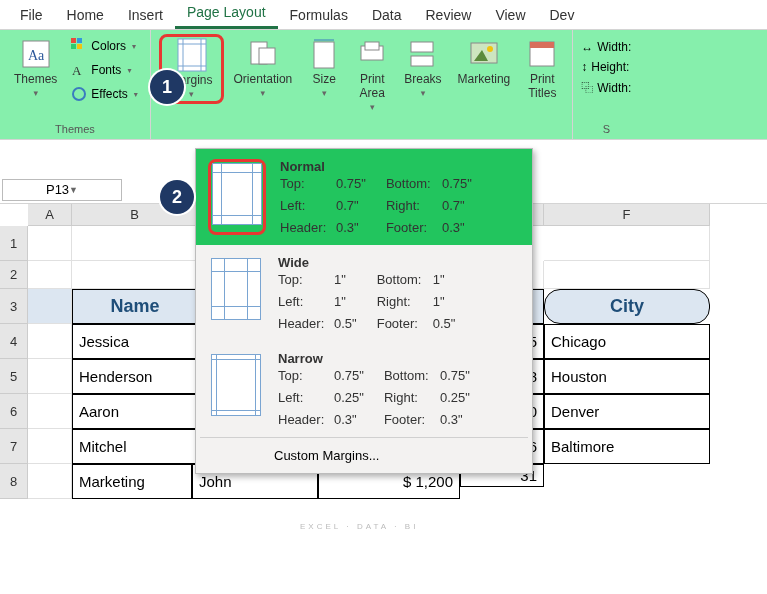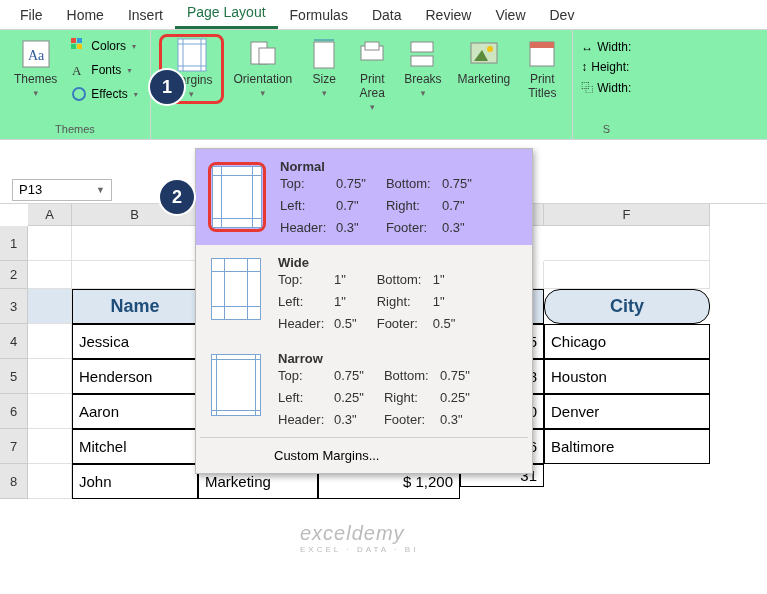--- a/index.html
+++ b/index.html
@@ -24,39 +24,39 @@
 
 .icon-box { width: 32px; height: 32px; display: flex; align-items: center; justify-content: center; }
 .size-row { display:flex; align-items:center; gap:4px; font-size:12px; padding:2px 0;}
 
 
 .hl-red { border: 3px solid #e83832; border-radius: 8px; }
 .badge { position: absolute; width: 34px; height: 34px; border-radius: 50%; background: #1f3864; color: #fff; font-weight: bold; font-size: 18px; display: flex; align-items: center; justify-content: center; box-shadow: 0 0 0 2px #fff; z-index: 50; }
 
 
 .fbar { display: flex; align-items: center; height: 28px; border-bottom: 1px solid #d4d4d4; margin-top: 36px; }
-.namebox { width: 100px; height: 22px; border: 1px solid #bbb; margin-left: 12px; padding: 0 6px; display: flex; align-items: center; justify-content: space-between; font-size: 13px; }
+.namebox { width: 120px; height: 22px; border: 1px solid #bbb; margin-left: 2px; padding: 0 6px; display: flex; align-items: center; justify-content: center; font-size: 13px; }
 .namebox .dd { font-size: 9px; color: #666; }
 
 
 .grid { position: relative; }
 .colheads { display: flex; margin-left: 28px; }
 .colhead { background: #e6e6e6; border-right: 1px solid #ccc; border-bottom: 1px solid #ccc; text-align: center; font-size: 13px; color: #333; height: 22px; line-height: 22px; }
 .rowhead { width: 28px; background: #e6e6e6; border-right: 1px solid #ccc; border-bottom: 1px solid #ccc; text-align: center; font-size: 13px; color: #333; display: flex; align-items: center; justify-content: center; }
 .row { display: flex; }
 .cell { border-right: 1px solid #e0e0e0; border-bottom: 1px solid #e0e0e0; padding: 0 6px; display: flex; align-items: center; font-size: 15px; height: 35px; }
 .thead .cell { background: #dce6f1; color: #1f4e79; font-weight: bold; font-size: 18px; justify-content: center; border: 1.5px solid #000; }
 .tbody .cell { border: 1.5px solid #000; background: #fff; }
 .tbody .cell.num { justify-content: flex-end; }
 .cape-frag { background: #1f4e79; color: #fff; font-weight: bold; font-size: 20px; padding: 4px 10px; }
 
 
 .dropdown { position: absolute; left: 195px; top: 148px; width: 338px; background: #f3f2f1; border: 1px solid #bcbcbc; box-shadow: 2px 3px 6px rgba(0,0,0,.3); z-index: 40; }
 .dd-item { display: flex; gap: 14px; padding: 10px 12px; }
-.dd-item.sel { background: #c4b5fd; align-items: center; }
+.dd-item.sel { background: #22c55e; }
 .dd-icon { width: 50px; height: 62px; background: #fff; border: 1px solid #7aa5d2; position: relative; flex-shrink: 0; }
 .dd-icon::before, .dd-icon::after { content: ''; position: absolute; background: transparent; }
 .dd-text { flex: 1; font-size: 13px; color: #333; }
 .dd-text .title { font-weight: 600; margin-bottom: 2px; }
 .dd-cols { display: flex; gap: 20px; }
 .dd-col { display: flex; flex-direction: column; gap: 7px; }
 .dd-row2 { display: flex; gap: 6px; }
 .dd-row2 .lbl { width: 50px; }
 .dd-sep { height: 1px; background: #d0d0d0; margin: 0 4px; }
 .dd-custom { padding: 10px 14px 10px 78px; font-size: 13px; }
@@ -310,22 +310,22 @@
         <div class="cell" style="width: 44px; height: 35px; border-top: none; border-right: 1px solid rgb(224, 224, 224); border-bottom: 1px solid rgb(224, 224, 224); border-left: none; border-image: initial;"></div>
         <div class="cell" style="width: 126px; height: 35px;">Mitchel</div>
         <div class="cell" style="width: 120px; height: 35px;"></div>
         <div class="cell" style="width: 142px; height: 35px; justify-content: flex-start;"></div>
         <div class="cell num" style="width: 84px; height: 35px; justify-content: flex-end;">26</div>
         <div class="cell" style="width: 166px; height: 35px;">Baltimore</div>
       </div>
       <div class="row tbody">
         <div class="rowhead" style="height: 35px;">8</div>
         <div class="cell" style="width: 44px; height: 35px; border-top: none; border-right: 1px solid rgb(224, 224, 224); border-bottom: 1px solid rgb(224, 224, 224); border-left: none; border-image: initial;"></div>
+        <div class="cell" style="width: 120px; height: 35px;">Marketing</div>
         <div class="cell" style="width: 126px; height: 35px;">John</div>
-        <div class="cell" style="width: 120px; height: 35px;">Marketing</div>
         <div class="cell num" style="width: 142px; height: 35px; justify-content: flex-end;">$    1,200</div>
         <div class="cell num" style="width: 84px; height: 23px; justify-content: flex-end;">31</div>
       </div>
     </div>
 </div>
 
 <div class="dropdown">
   <div id="dd-items">
       <div class="dd-item sel">
         <div class="dd-icon-wrap hl-red">
@@ -455,15 +455,14 @@
             </div>
           </div>
         </div>
       </div>
     </div>
   <div class="dd-sep"></div>
   <div class="dd-custom">Custom Margins...</div>
 </div>
 
 <div class="wm">
-  <span>exceldemy</span>
   <span class="sub">EXCEL · DATA · BI</span>
 </div>
 
 </body></html>

